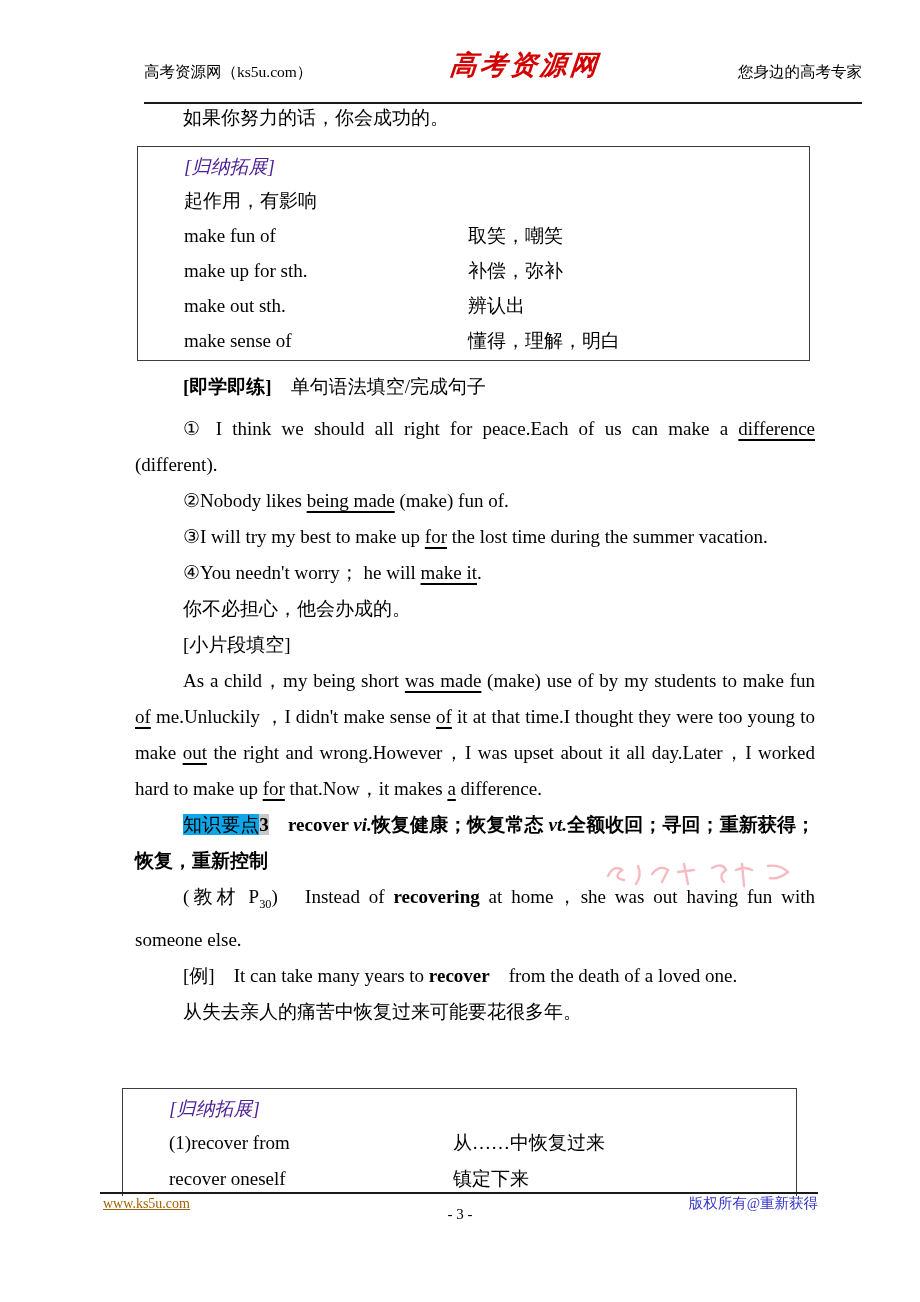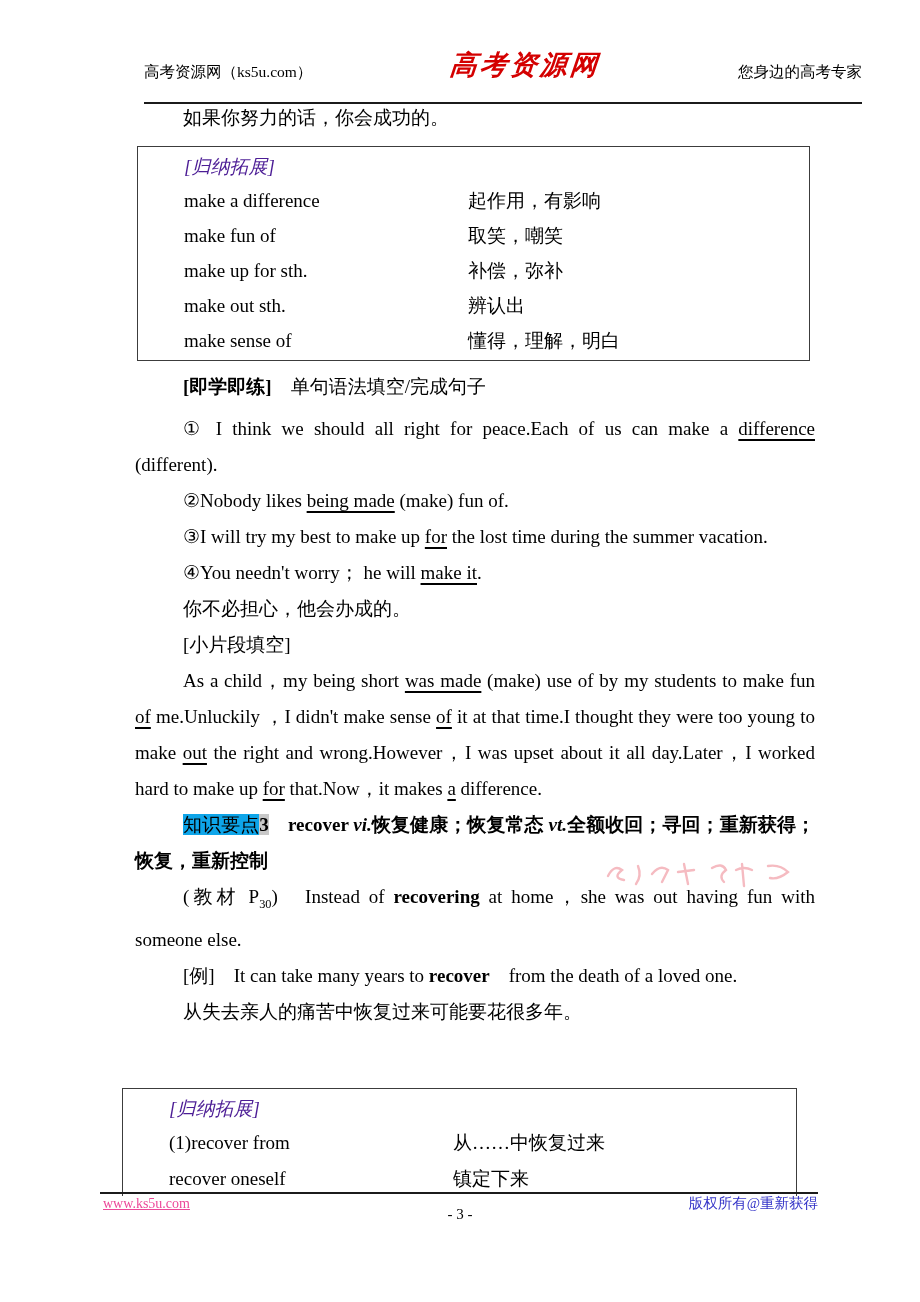--- a/index.html
+++ b/index.html
@@ -39,21 +39,21 @@
   .seg-u{text-decoration:underline;text-underline-offset:4px;text-decoration-thickness:1.5px;}
   .seg-b{font-weight:bold;}
   .seg-bi{font-weight:bold;font-style:italic;}
   .seg-sub{vertical-align:sub;font-size:0.65em;}
   .seg-hl{background:#0ea5e9;}
   .seg-hlb{background:#c8c8c8;font-weight:bold;}
   
   .watermark{position:absolute;left:600px;top:850px;width:200px;height:42px;opacity:.75;pointer-events:none;}
   
   .footer-rule{position:absolute;left:100px;top:1192px;width:718px;height:2px;background:#1b1b1b;}
-  .footer-left{position:absolute;left:103px;top:1196px;font-size:14px;color:#ec4899;
+  .footer-left{position:absolute;left:103px;top:1196px;font-size:14px;color:#a16207;
                text-decoration:underline;font-family:"Liberation Serif","DejaVu Serif",serif;}
   .footer-right{position:absolute;right:102px;top:1194px;font-size:14.5px;color:#3434c8;}
   .footer-page{position:absolute;left:0;top:1206px;width:920px;text-align:center;font-size:15px;color:#000;}
 </style>
 </head>
 <body>
 
 <div class="page">
 
   <div class="header">
@@ -62,21 +62,20 @@
     <span class="h-right">您身边的高考专家</span>
   </div>
 
   <div class="bodycol">
 
     <p class="indent mt14">如果你努力的话，你会成功的。</p>
 
     <div class="kbox">
       <p class="kbox-title">[归纳拓展]</p>
       <div class="krow">
-        <span class="en">make a difference</span>
         <span class="zh">起作用，有影响</span>
       </div>
       <div class="krow">
         <span class="en">make fun of</span>
         <span class="zh">取笑，嘲笑</span>
       </div>
       <div class="krow">
         <span class="en">make up for sth.</span>
         <span class="zh">补偿，弥补</span>
       </div>

